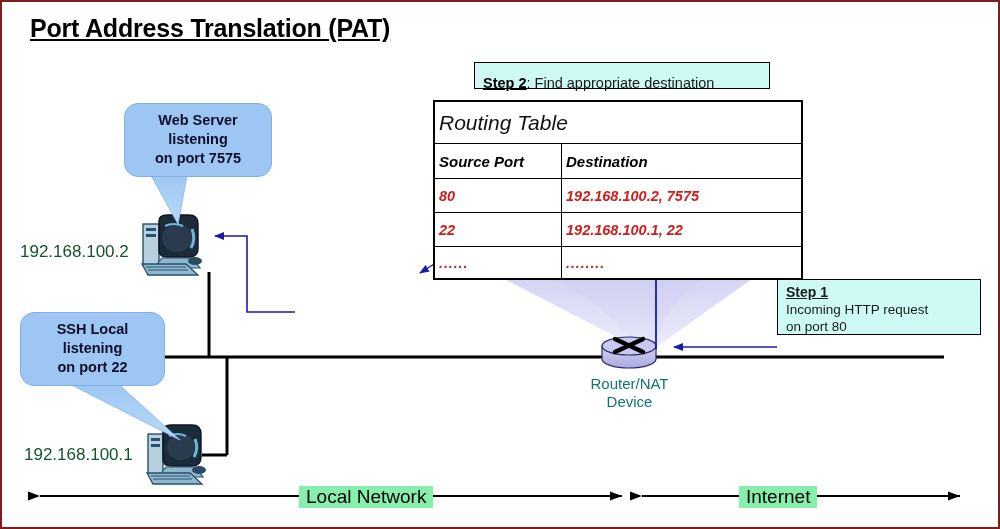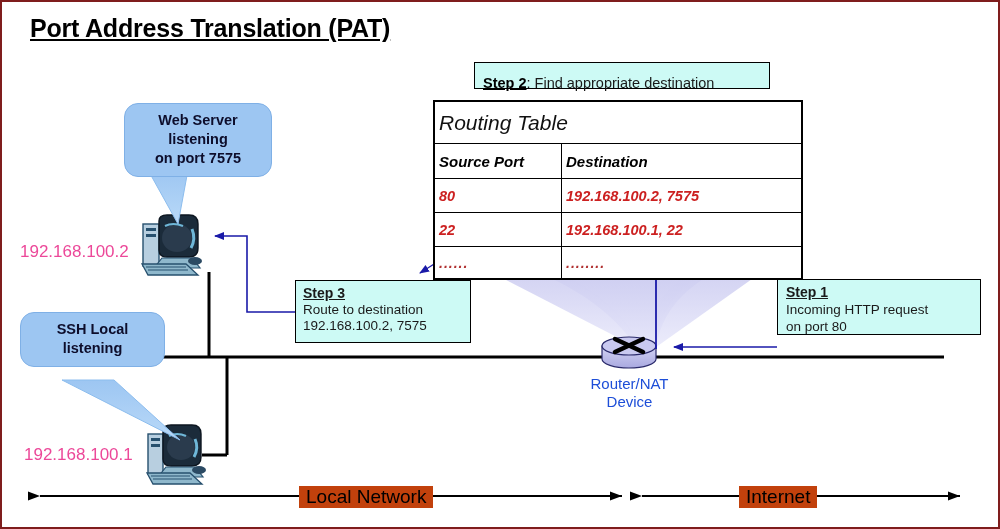--- a/index.html
+++ b/index.html
@@ -37,21 +37,21 @@
     text-align:center;
     padding:7px 16px 8px;
     box-sizing:border-box;
     z-index:4;
   }
   #bubble-web{left:122px;top:101px;width:148px;}
   #bubble-ssh{left:18px;top:310px;width:145px;}
 
   
   .iplabel{
-    font-size:17px;color:#ec4899;white-space:nowrap;
+    font-size:17px;color:#14532d;white-space:nowrap;
     font-family:"Liberation Sans",sans-serif;
   }
   #ip-top{left:18px;top:240px;}
   #ip-bottom{left:22px;top:443px;}
 
   
   .stepbox{
     background:#cdfaf5;
     border:1px solid #000;
     box-sizing:border-box;
@@ -90,26 +90,26 @@
     font-family:"Liberation Sans",sans-serif;
   }
   .rt-head{font-weight:bold;font-size:15px;color:#000;height:26px;}
   .rt-cell{font-weight:bold;font-size:14.5px;color:#cc2020;height:25px;}
   .rt-dots{font-weight:bold;font-size:14px;color:#b03030;height:23px;letter-spacing:1px;}
   .col-a{width:118px;}
 
   
   #router-label{
     left:560px;top:373px;width:135px;
-    text-align:center;font-size:15px;line-height:18px;color:#1d4ed8;
+    text-align:center;font-size:15px;line-height:18px;color:#0f766e;
   }
 
   
   .bandlabel{
-    font-size:19px;color:#000;background:#c2410c;padding:0 7px;
+    font-size:19px;color:#000;background:#86efac;padding:0 7px;
     white-space:nowrap;
   }
   #label-local{left:297px;top:484px;}
   #label-internet{left:737px;top:484px;}
 </style>
 </head>
 <body>
 
 <div id="canvas">
 
@@ -233,20 +233,21 @@
 
   <div class="abs bubble" id="bubble-web">
     <div>Web Server</div>
     <div>listening</div>
     <div>on port 7575</div>
   </div>
 
   <div class="abs bubble" id="bubble-ssh">
     <div>SSH Local</div>
     <div>listening</div>
+    <div>on port 22</div>
   </div>
 
   <div class="abs iplabel" id="ip-top">192.168.100.2</div>
   <div class="abs iplabel" id="ip-bottom">192.168.100.1</div>
 
   <div class="abs stepbox" id="step2">
     <span class="sn">Step 2</span><span>: Find appropriate destination</span>
   </div>
 
   <div class="abs" id="rtable">
@@ -268,25 +269,20 @@
         <td class="rt-cell">192.168.100.1, 22</td>
       </tr>
       <tr>
         <td class="rt-dots col-a">......</td>
         <td class="rt-dots">........</td>
       </tr>
     </tbody>
       </table>
   </div>
 
-  <div class="abs stepbox" id="step3">
-    <span class="steplabel">Step 3</span>
-    <span class="stepline">Route to destination</span>
-    <span class="stepline">192.168.100.2, 7575</span>
-  </div>
 
   <div class="abs stepbox" id="step1">
     <span class="steplabel">Step 1</span>
     <span class="stepline">Incoming HTTP request</span>
     <span class="stepline">on port 80</span>
   </div>
 
   <div class="abs" id="router-label">
     <div>Router/NAT</div>
     <div>Device</div>

